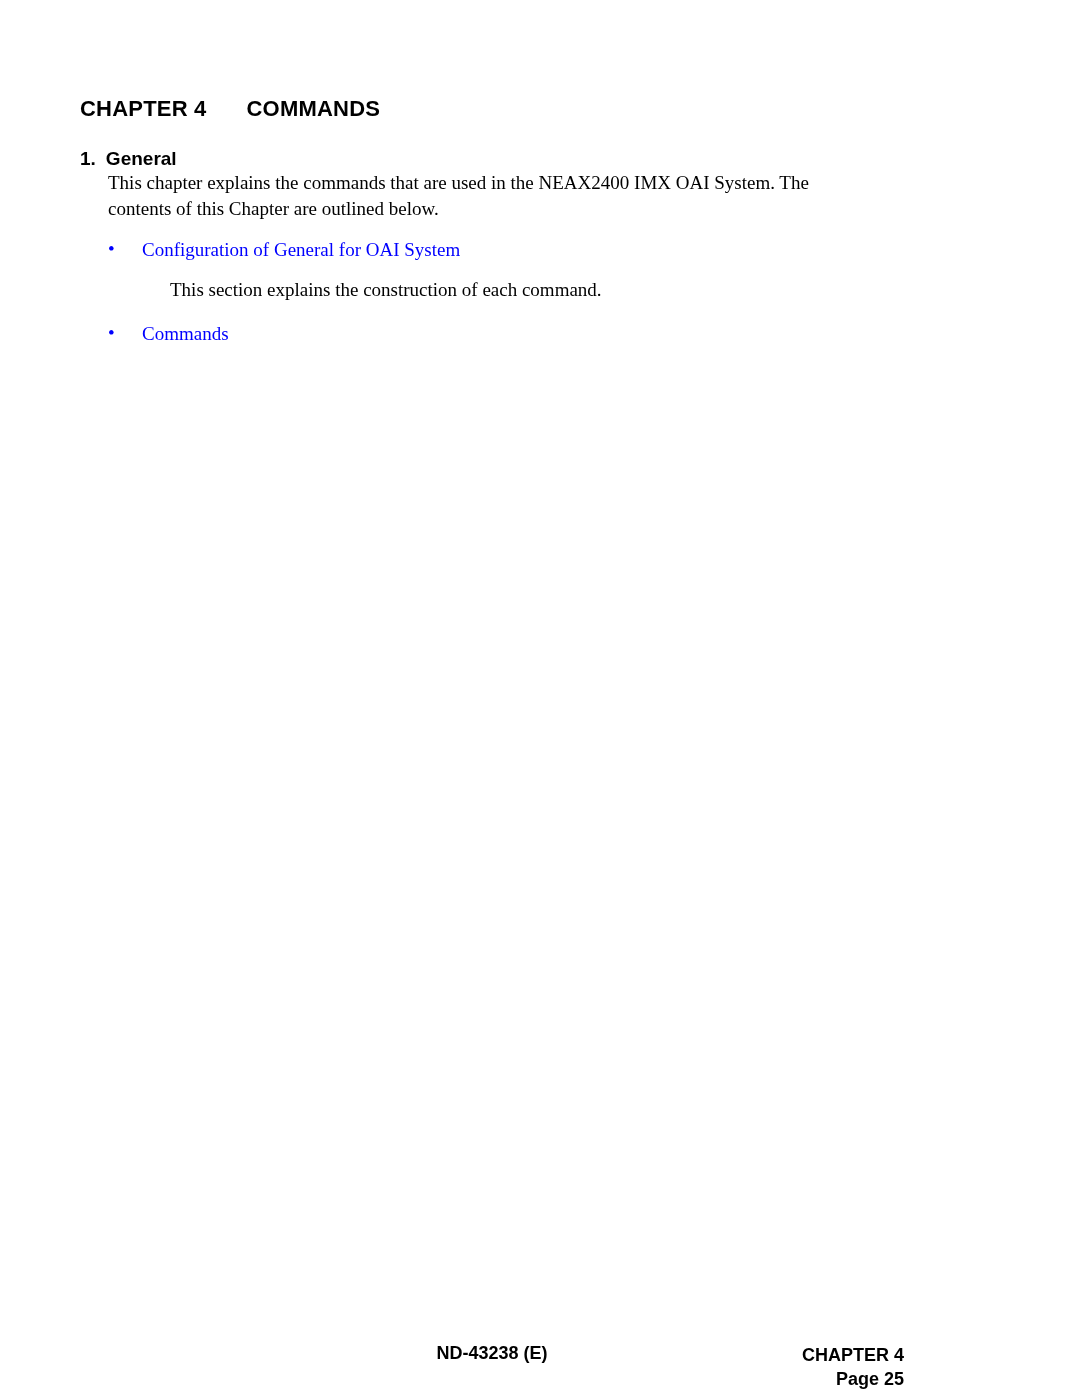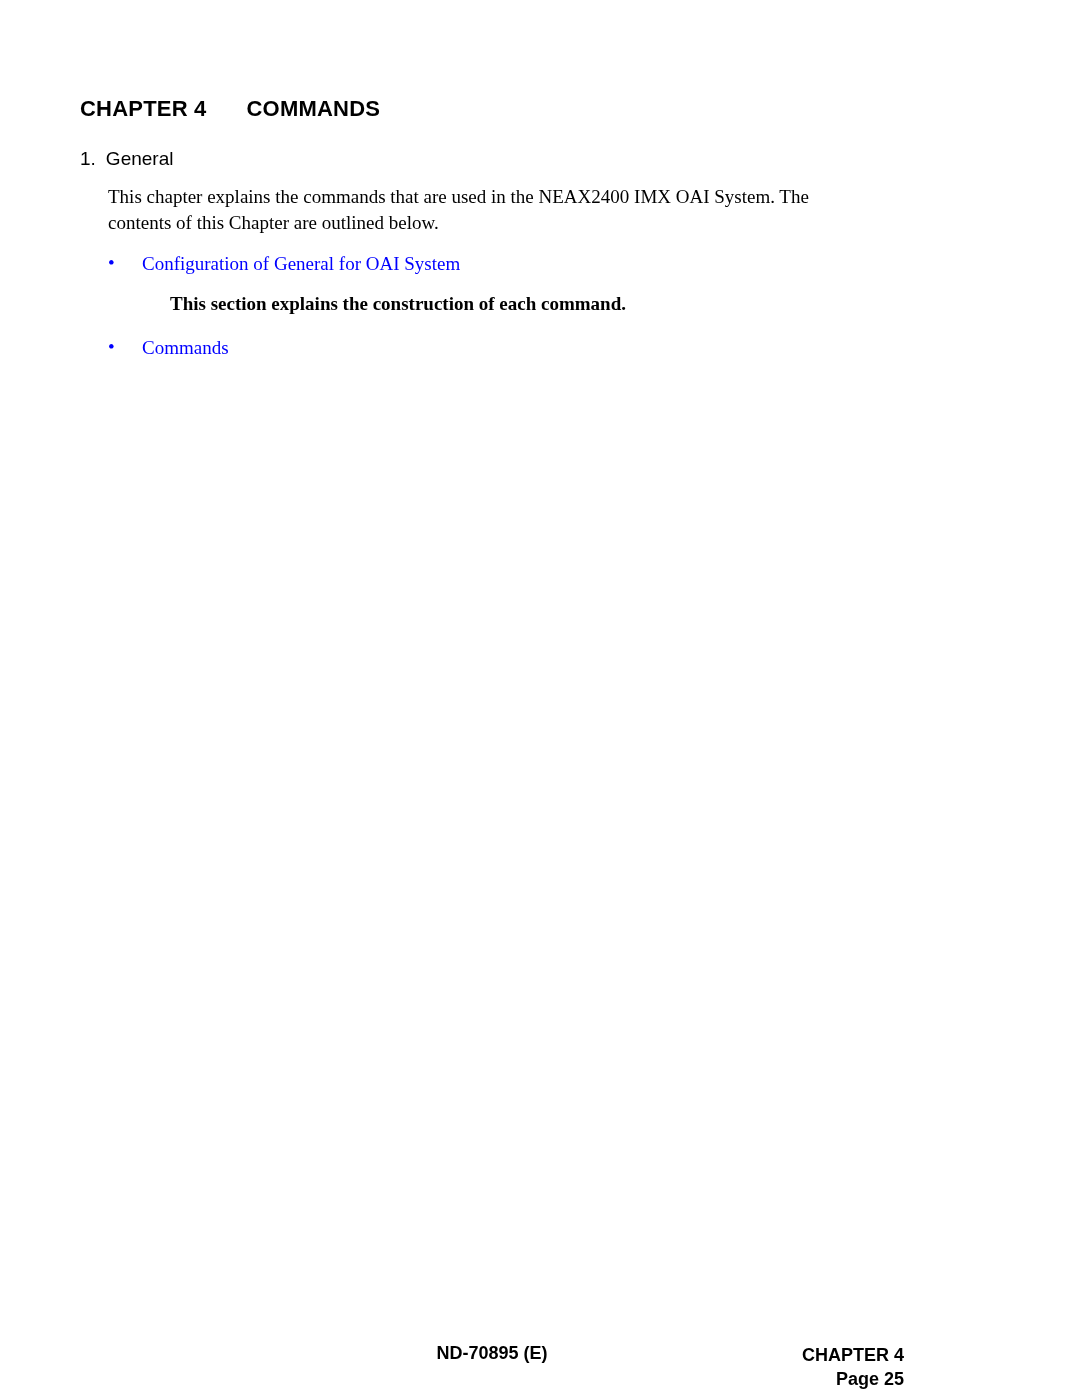--- a/index.html
+++ b/index.html
@@ -22,23 +22,22 @@
     font-size: 22px;
     letter-spacing: 0.2px;
     margin-bottom: 26px;
   }
   .chapter-title .ch-num {
     display: inline-block;
     margin-right: 40px;
   }
   .section-heading {
     font-family: Arial, Helvetica, sans-serif;
-    font-weight: normal;
+    font-weight: bold;
     font-size: 19px;
-    margin-bottom: 14px;
   }
   .section-heading .sec-num {
     display: inline-block;
     margin-right: 10px;
   }
   .body-text {
     font-size: 19px;
     line-height: 1.35;
     margin: 0 10px 16px 28px;
   }
@@ -65,21 +64,20 @@
   .link-text {
     color: #0000ff;
   }
   .blue-bullet {
     color: #0000ff;
   }
   .sub-desc {
     font-size: 19px;
     line-height: 1.35;
     margin: 0 0 18px 62px;
-    font-weight: bold;
   }
   .footer {
     position: absolute;
     left: 80px;
     right: 60px;
     bottom: 54px;
     font-family: Arial, Helvetica, sans-serif;
     font-weight: bold;
     font-size: 18px;
   }
@@ -122,21 +120,21 @@
     <p class="sub-desc">This section explains the construction of each command.</p>
 
     <div class="bullet-row">
       <div class="bullet-dot blue-bullet">•</div>
       <div class="bullet-content link-text">Commands</div>
     </div>
 
   </div>
 
   <div class="footer">
-    <div class="footer-center">ND-70895 (E)</div>
+    <div class="footer-center">ND-43238 (E)</div>
     <div class="footer-right">
       <div>CHAPTER 4</div>
       <div>Page 25</div>
       <div>Revision 1.0</div>
     </div>
   </div>
 
 </div>
 
 </body></html>

